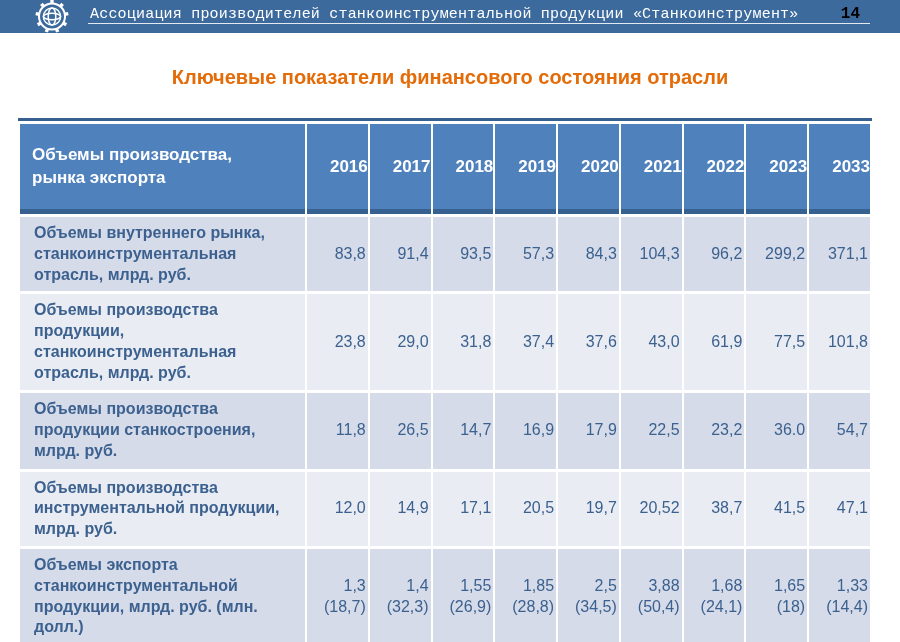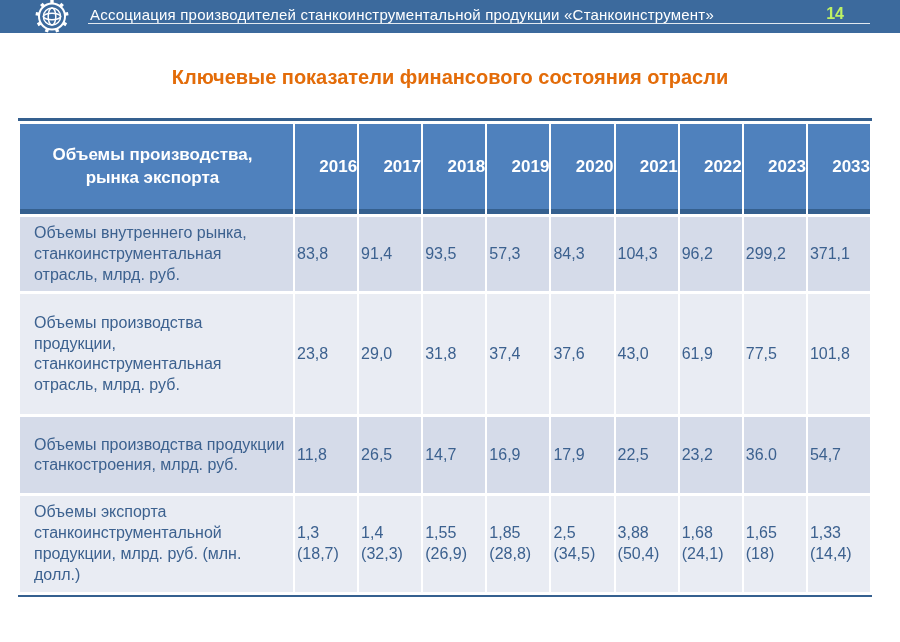--- a/index.html
+++ b/index.html
@@ -9,30 +9,31 @@
     font-family: "Liberation Sans", sans-serif;
     overflow: hidden;
     position: relative;
   }
   .page { position: absolute; inset: 0; }
 
   
   .topbar {
     position: absolute; top: 0; left: 0; width: 100%; height: 33px;
     background: var(--bar-blue, #3c6a9d);
+    font-family: Liberation Mono, monospace;
   }
   .topbar-logo { position: absolute; left: 27px; top: 0px; }
   .topbar-title {
     position: absolute; left: 90px; top: 6px;
     color: #ffffff; font-size: 15px; letter-spacing: 0.2px;
     white-space: nowrap;
   }
   .topbar-page {
-    position: absolute; right: 56px; top: 5px;
-    color: #bef264; font-size: 16px; font-weight: bold;
+    position: absolute; right: 40px; top: 5px;
+    color: #000000; font-size: 16px; font-weight: bold;
   }
   .topbar-rule {
     position: absolute; left: 88px; right: 30px; top: 23px; height: 1px;
     background: rgba(255,255,255,0.85);
   }
 
   
   .title {
     position: absolute; top: 66px; left: 0; width: 100%;
     margin: 0; text-align: center;
@@ -51,31 +52,31 @@
     border-collapse: separate; border-spacing: 2px 3px;
   }
   .fin-table thead th {
     background: var(--head-blue, #4f81bd);
     color: #ffffff; font-weight: bold; font-size: 17px;
     height: 85px; vertical-align: middle; text-align: right;
     border-bottom: 5px solid var(--border-navy, #35608f);
     padding: 0;
   }
   .fin-table thead th.corner {
-    width: 265px; text-align: center; padding-left: 0; padding-right: 8px;
+    width: 265px; text-align: left; padding-left: 12px; padding-right: 8px;
     white-space: pre-line; line-height: 1.35;
   }
   .fin-table tbody td {
     font-size: 16px; color: var(--cell-text, #3c618f);
-    text-align: left; vertical-align: middle;
+    text-align: right; vertical-align: middle;
     white-space: pre-line; line-height: 1.3;
     padding: 2px;
   }
   .fin-table tbody td.rowlabel {
-    text-align: left; padding: 6px 8px 6px 14px;
+    text-align: left; padding: 6px 8px 6px 14px; font-weight: bold;
   }
   .fin-table tbody tr:nth-child(odd) td { background: var(--row-odd, #d5dbe9); }
   .fin-table tbody tr:nth-child(even) td { background: var(--row-even, #e9ecf3); }
 </style>
 </head>
 <body>
 
 <div class="page">
 
   <header class="topbar">
@@ -132,21 +133,21 @@
             <td>83,8</td>
             <td>91,4</td>
             <td>93,5</td>
             <td>57,3</td>
             <td>84,3</td>
             <td>104,3</td>
             <td>96,2</td>
             <td>299,2</td>
             <td>371,1</td>
           </tr>
-          <tr style="height: 120px;">
+          <tr style="height: 95px;">
             <td class="rowlabel">Объемы производства продукции, станкоинструментальная отрасль, млрд. руб.</td>
             <td>23,8</td>
             <td>29,0</td>
             <td>31,8</td>
             <td>37,4</td>
             <td>37,6</td>
             <td>43,0</td>
             <td>61,9</td>
             <td>77,5</td>
             <td>101,8</td>
@@ -155,20 +156,32 @@
             <td class="rowlabel">Объемы производства продукции станкостроения, млрд. руб.</td>
             <td>11,8</td>
             <td>26,5</td>
             <td>14,7</td>
             <td>16,9</td>
             <td>17,9</td>
             <td>22,5</td>
             <td>23,2</td>
             <td>36.0</td>
             <td>54,7</td>
+          </tr>
+          <tr style="height: 74px;">
+            <td class="rowlabel">Объемы производства инструментальной продукции, млрд. руб.</td>
+            <td>12,0</td>
+            <td>14,9</td>
+            <td>17,1</td>
+            <td>20,5</td>
+            <td>19,7</td>
+            <td>20,52</td>
+            <td>38,7</td>
+            <td>41,5</td>
+            <td>47,1</td>
           </tr>
           <tr style="height: 92px; margin-left: 44px;">
             <td class="rowlabel">Объемы экспорта станкоинструментальной продукции, млрд. руб. (млн. долл.)</td>
             <td>1,3
 (18,7)</td>
             <td>1,4
 (32,3)</td>
             <td>1,55
 (26,9)</td>
             <td>1,85

